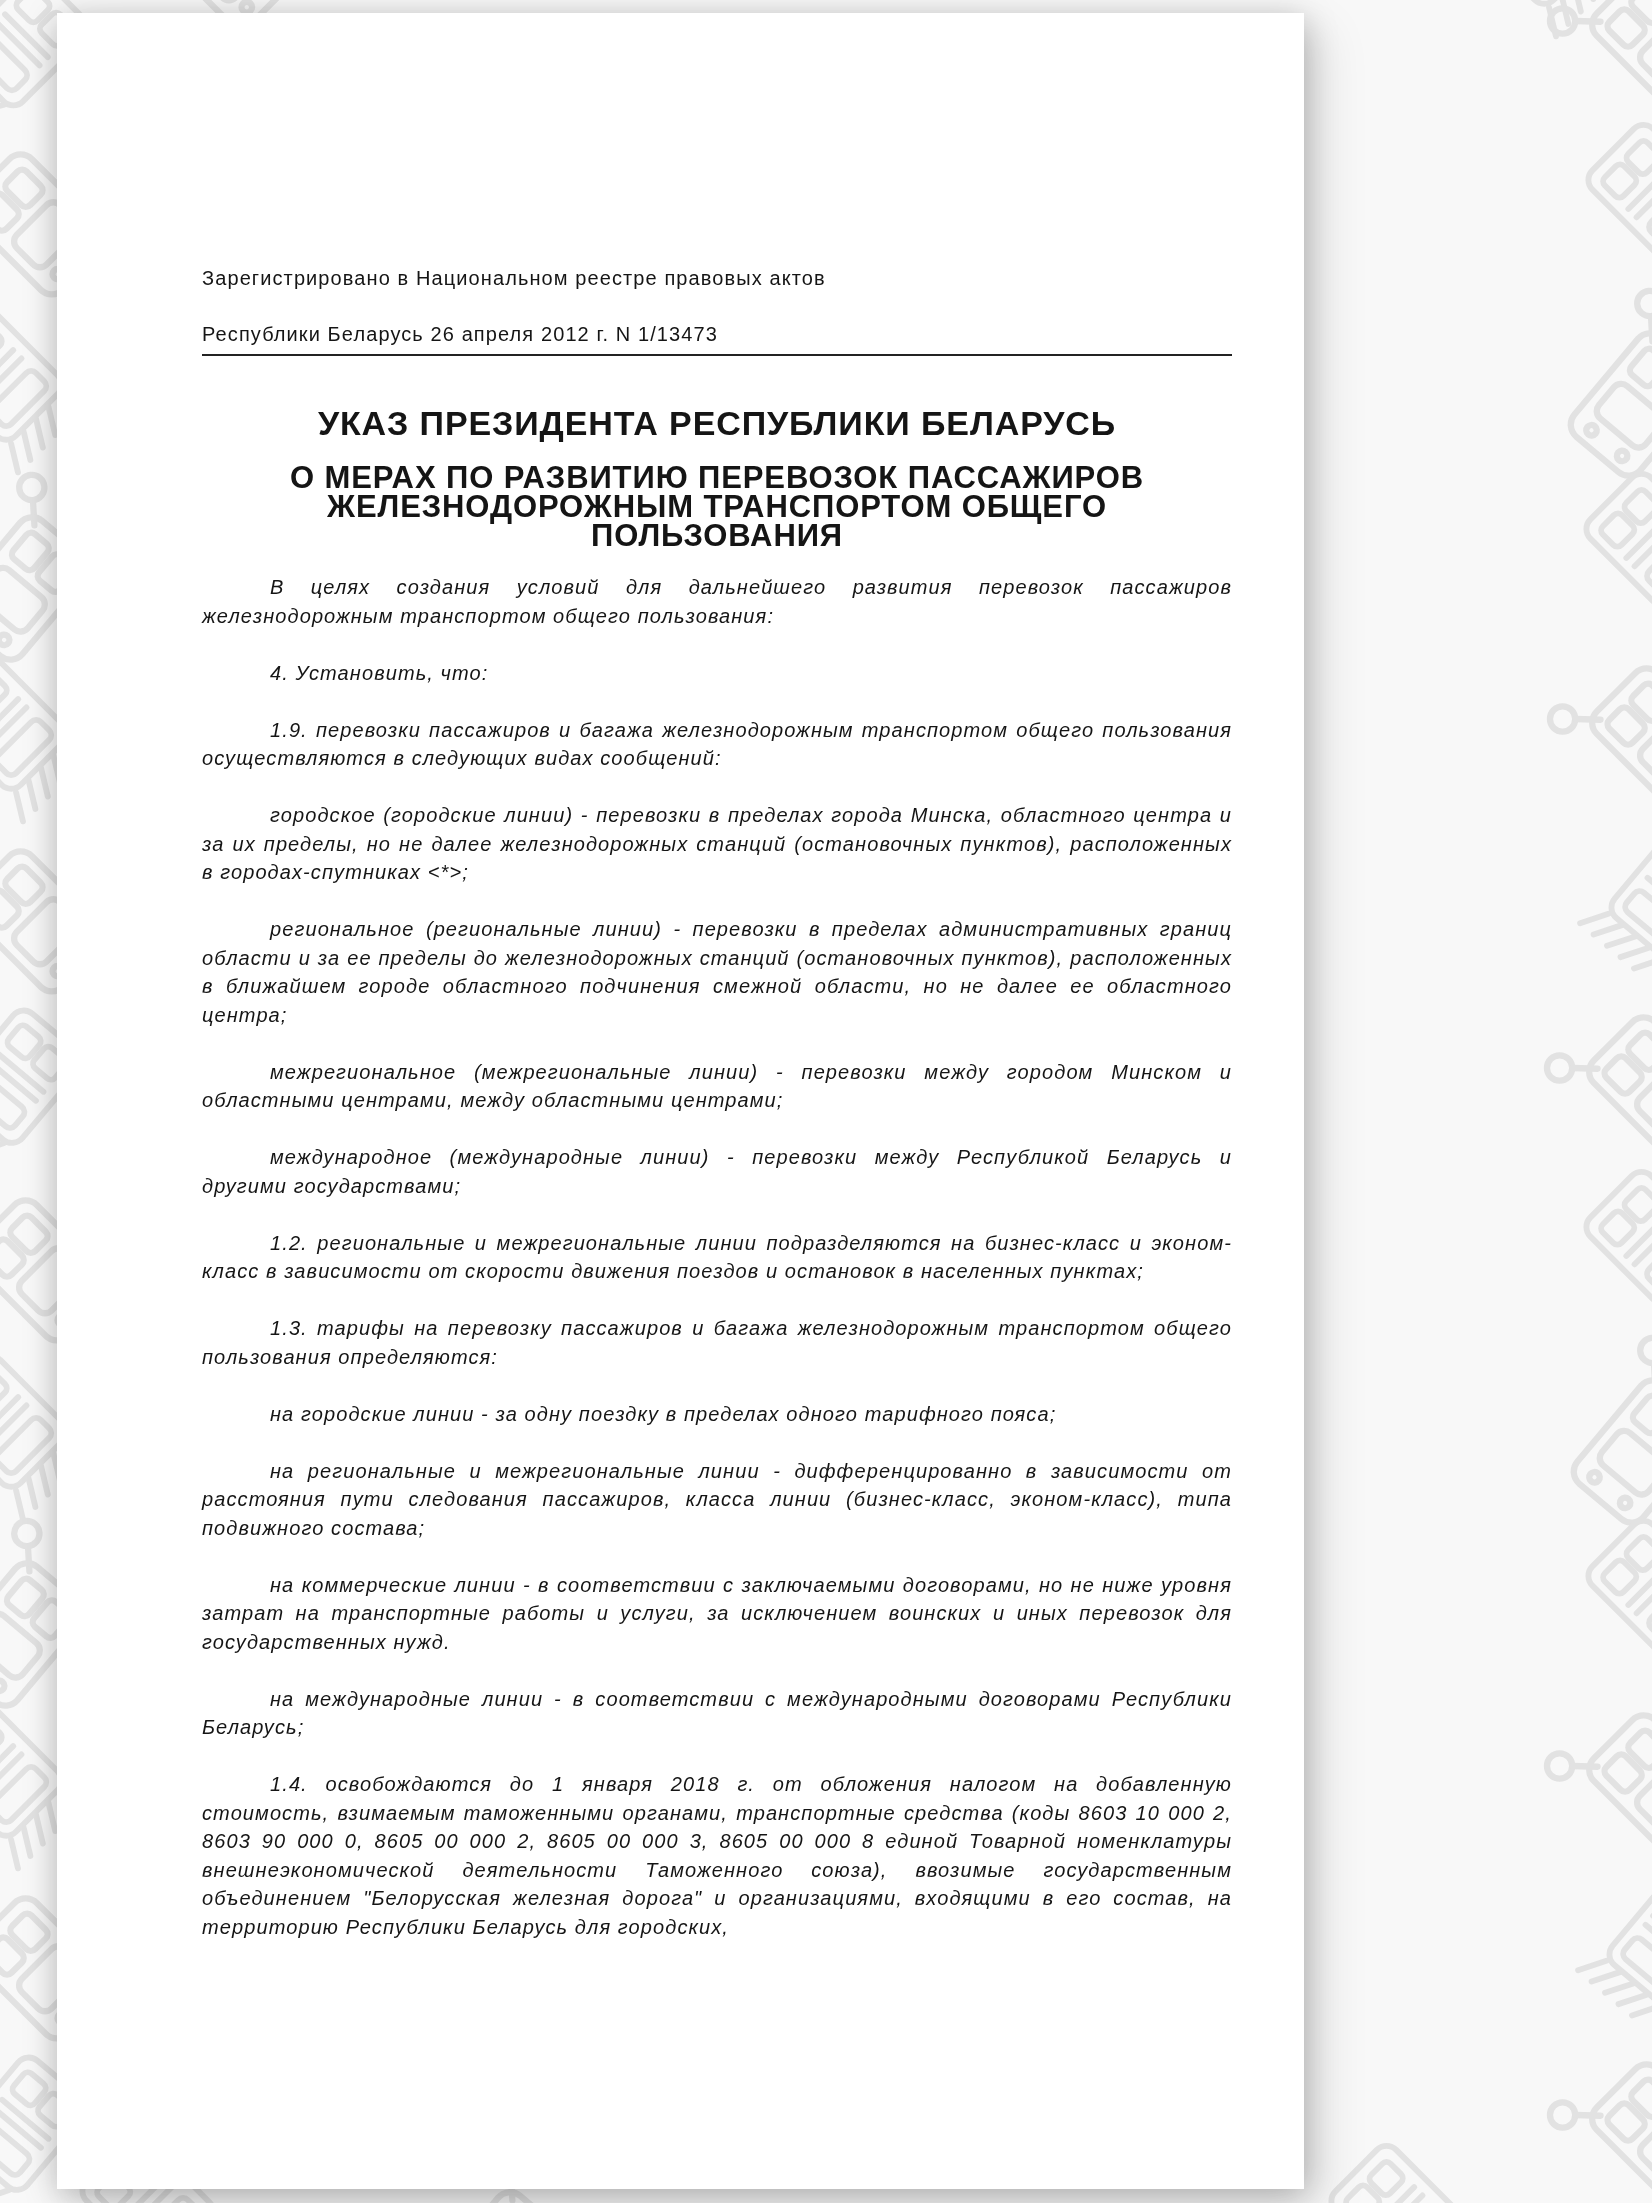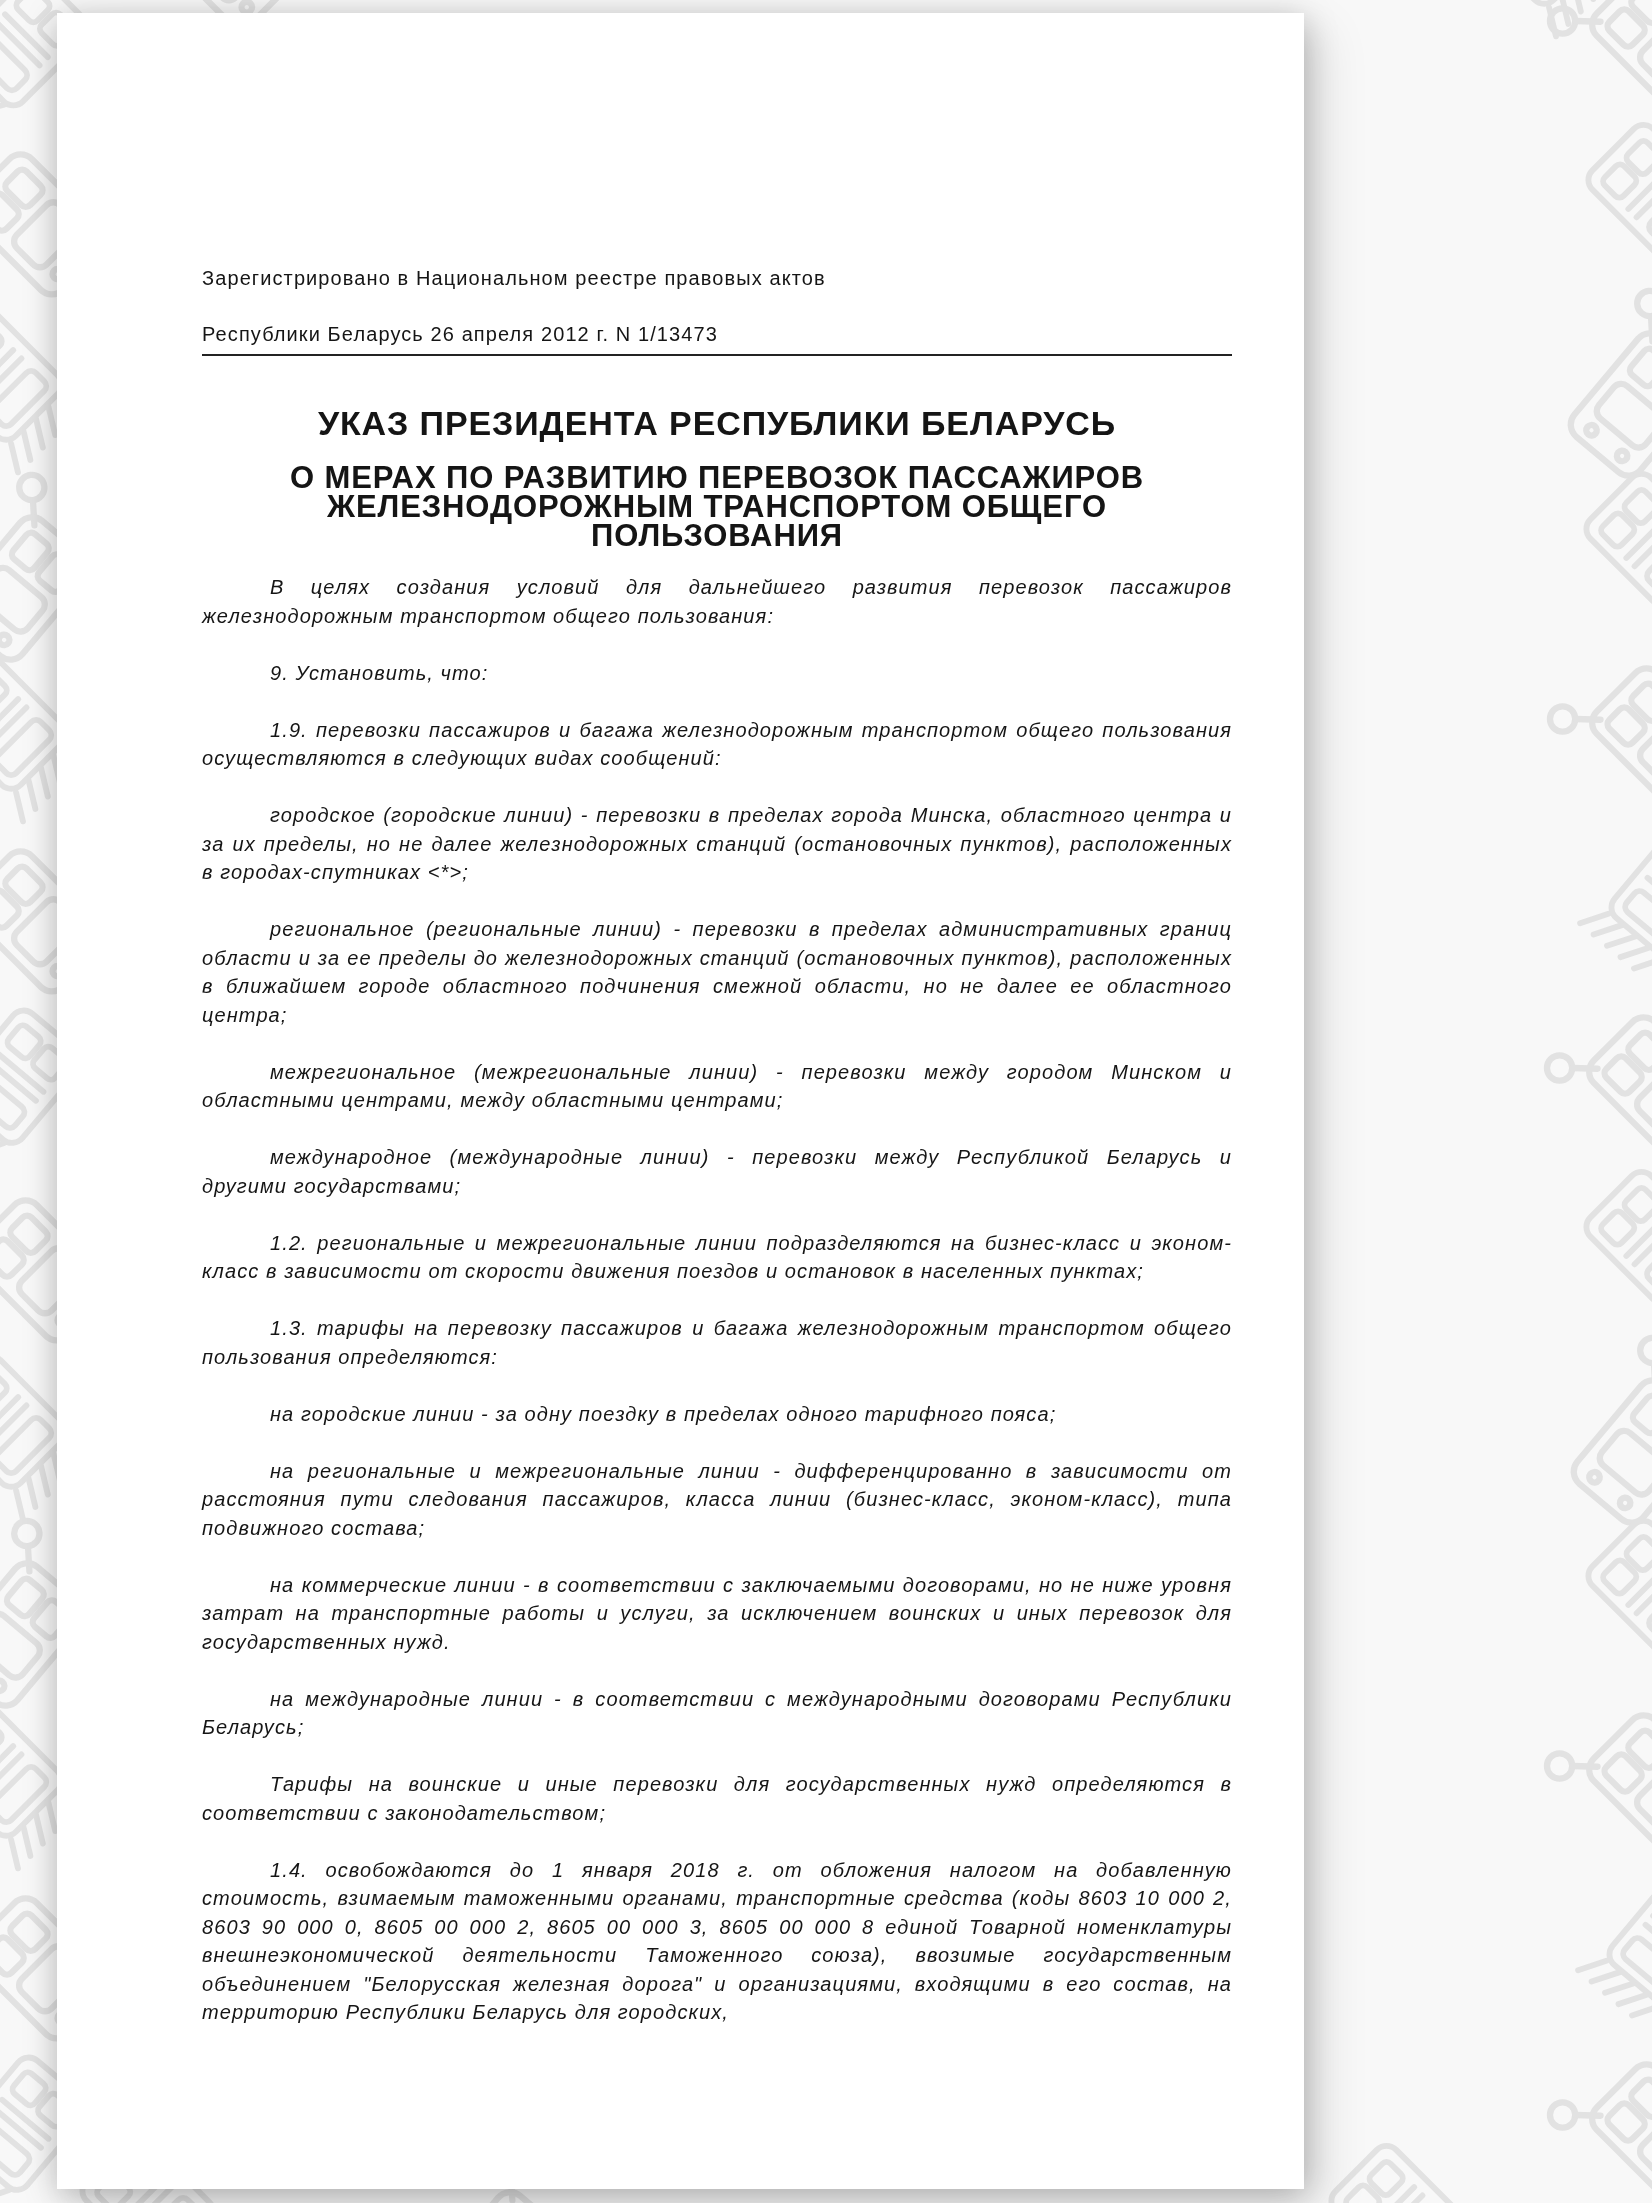--- a/index.html
+++ b/index.html
@@ -199,30 +199,29 @@
   <hr class="rule">
 
   <div class="title">
     <p>УКАЗ ПРЕЗИДЕНТА РЕСПУБЛИКИ БЕЛАРУСЬ</p>
   </div>
 
   <p class="subject">О МЕРАХ ПО РАЗВИТИЮ ПЕРЕВОЗОК ПАССАЖИРОВ ЖЕЛЕЗНОДОРОЖНЫМ ТРАНСПОРТОМ ОБЩЕГО ПОЛЬЗОВАНИЯ</p>
 
   <div class="paras">
       <p>В целях создания условий для дальнейшего развития перевозок пассажиров железнодорожным транспортом общего пользования:</p>
-      <p>9. Установить, что:</p>
+      <p>4. Установить, что:</p>
       <p>1.9. перевозки пассажиров и багажа железнодорожным транспортом общего пользования осуществляются в следующих видах сообщений:</p>
       <p>городское (городские линии) - перевозки в пределах города Минска, областного центра и за их пределы, но не далее железнодорожных станций (остановочных пунктов), расположенных в городах-спутниках &lt;*&gt;;</p>
       <p>региональное (региональные линии) - перевозки в пределах административных границ области и за ее пределы до железнодорожных станций (остановочных пунктов), расположенных в ближайшем городе областного подчинения смежной области, но не далее ее областного центра;</p>
       <p>межрегиональное (межрегиональные линии) - перевозки между городом Минском и областными центрами, между областными центрами;</p>
       <p>международное (международные линии) - перевозки между Республикой Беларусь и другими государствами;</p>
       <p>1.2. региональные и межрегиональные линии подразделяются на бизнес-класс и эконом-класс в зависимости от скорости движения поездов и остановок в населенных пунктах;</p>
       <p>1.3. тарифы на перевозку пассажиров и багажа железнодорожным транспортом общего пользования определяются:</p>
       <p>на городские линии - за одну поездку в пределах одного тарифного пояса;</p>
       <p>на региональные и межрегиональные линии - дифференцированно в зависимости от расстояния пути следования пассажиров, класса линии (бизнес-класс, эконом-класс), типа подвижного состава;</p>
       <p>на коммерческие линии - в соответствии с заключаемыми договорами, но не ниже уровня затрат на транспортные работы и услуги, за исключением воинских и иных перевозок для государственных нужд.</p>
       <p>на международные линии - в соответствии с международными договорами Республики Беларусь;</p>
-      <p>Тарифы на воинские и иные перевозки для государственных нужд определяются в соответствии с законодательством;</p>
       <p>1.4. освобождаются до 1 января 2018 г. от обложения налогом на добавленную стоимость, взимаемым таможенными органами, транспортные средства (коды 8603 10 000 2, 8603 90 000 0, 8605 00 000 2, 8605 00 000 3, 8605 00 000 8 единой Товарной номенклатуры внешнеэкономической деятельности Таможенного союза), ввозимые государственным объединением "Белорусская железная дорога" и организациями, входящими в его состав, на территорию Республики Беларусь для городских,</p>
     </div>
 
 </div>
 
 
 </body></html>

